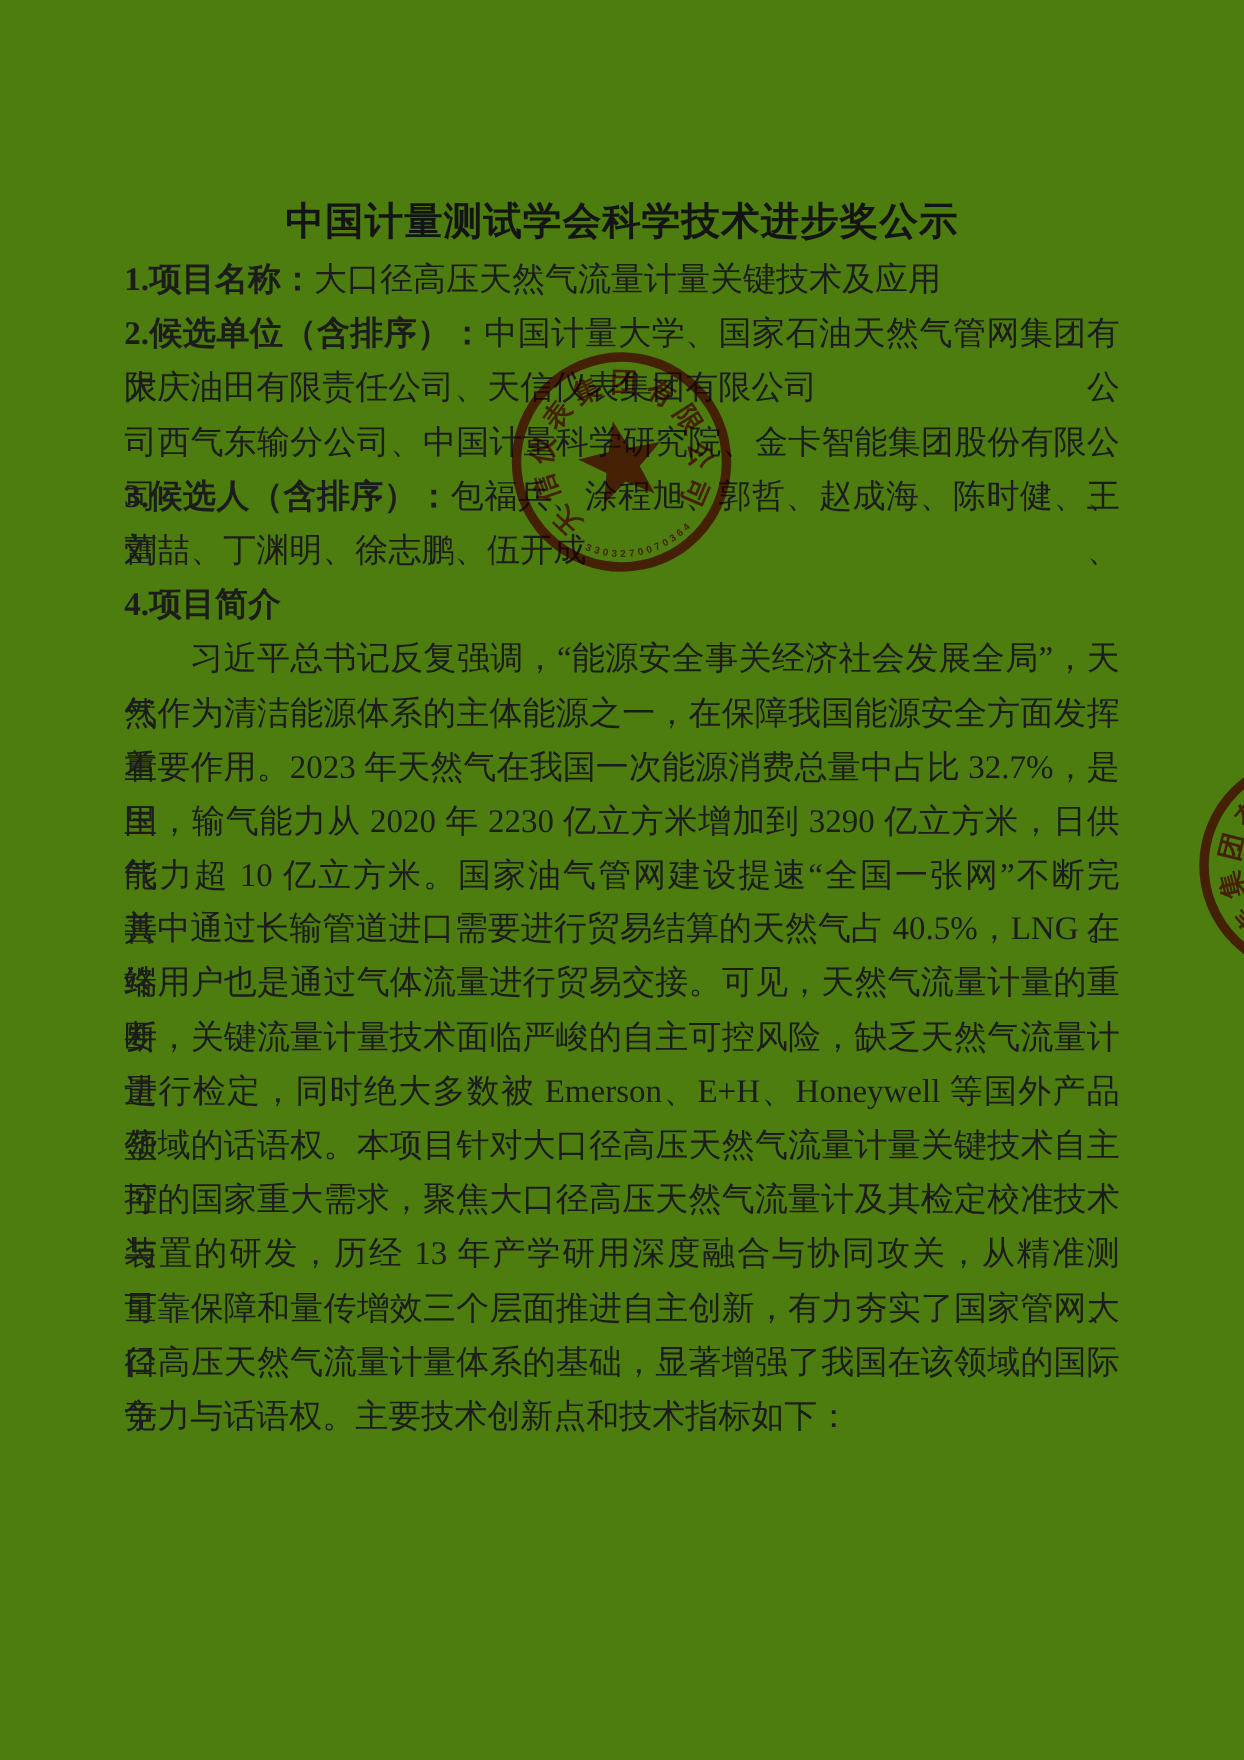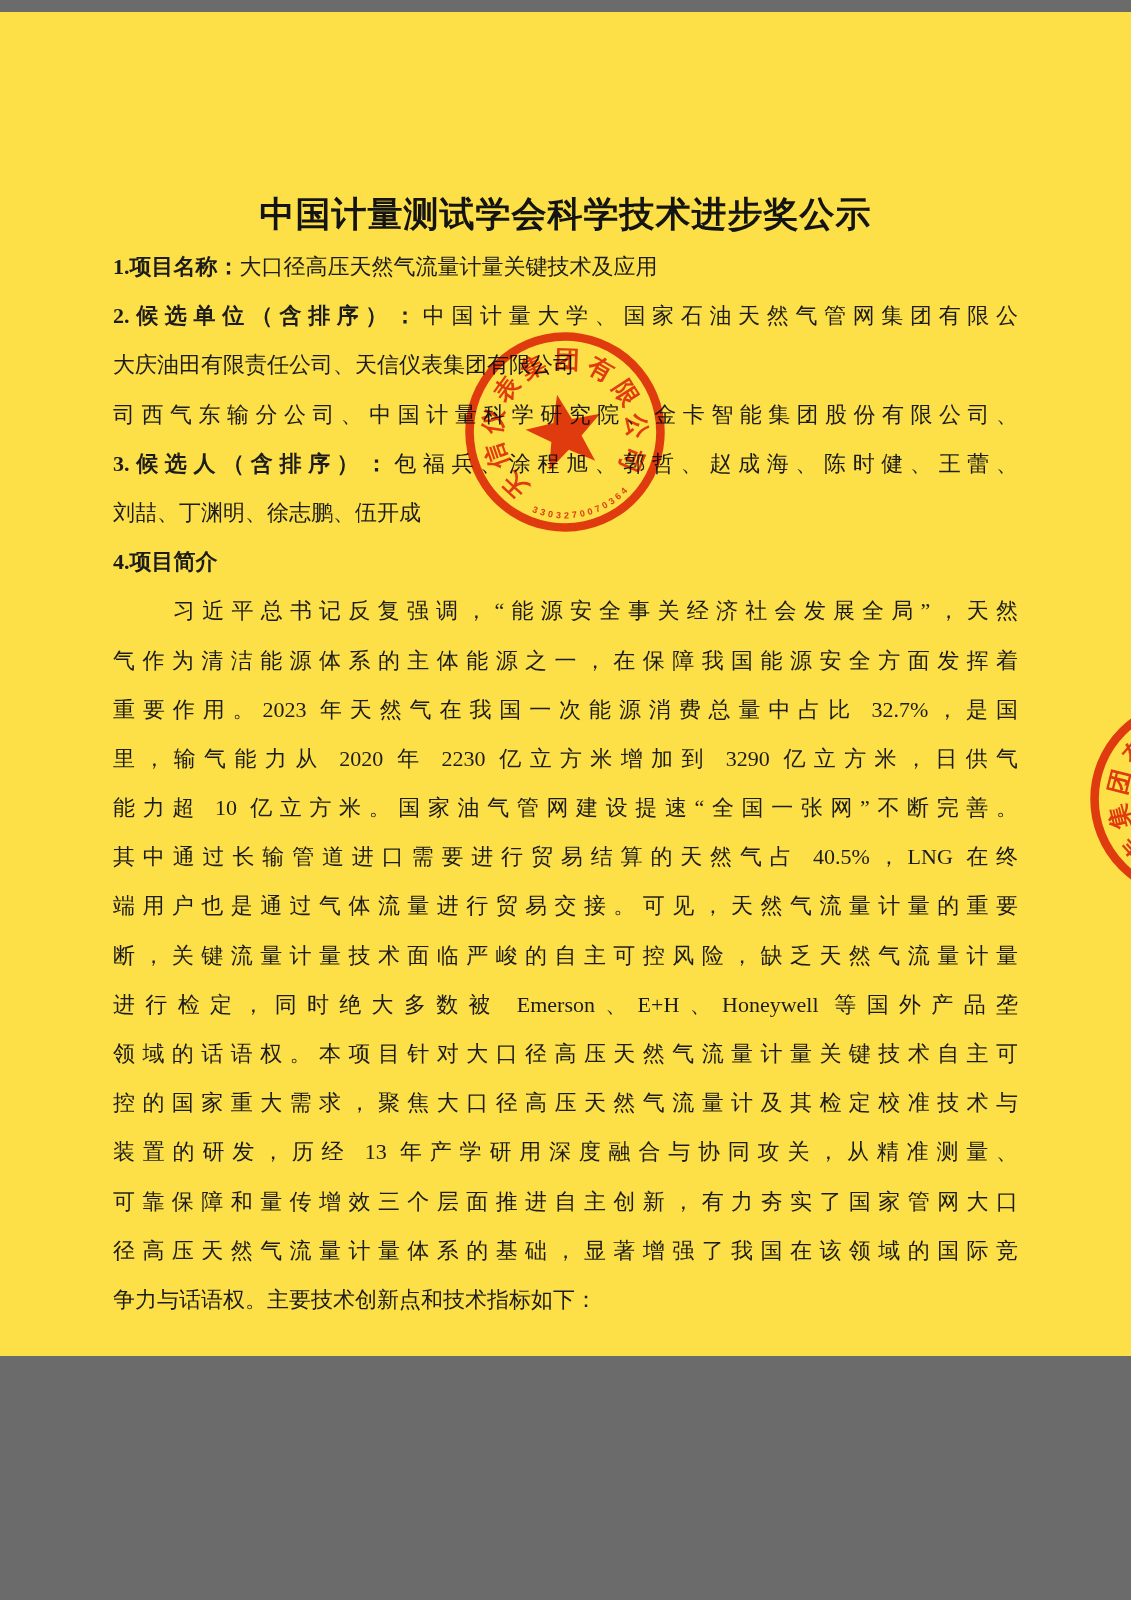--- a/index.html
+++ b/index.html
@@ -1,28 +1,28 @@
 <!DOCTYPE html>
 <html lang="zh" style="--seal-color: #e0392b;"><head>
 <meta charset="utf-8">
 <style>
   html,body{margin:0;padding:0;}
   body{background:#6b6b6b;font-family:"Liberation Serif",serif;}
   .page{
-    position:relative;width:1131px;height:1344px;margin:12px auto;
-    background:#fde047;overflow:hidden;
+    position:relative;width:1131px;height:1600px;margin:0 auto;
+    background:#4d7c0f;overflow:hidden;
   }
   .doc{position:absolute;left:113px;top:184px;width:905px;}
   .title{
     font-family:"Liberation Sans",sans-serif;font-weight:700;
     font-size:35px;line-height:35px;color:#141414;text-align:center;
     letter-spacing:1px;margin:0 0 11px 0;
   }
   .line{
-    font-family:"Liberation Serif",serif;font-size:22px;color:#1c1c1c;
+    font-family:"Liberation Serif",serif;font-size:30px;color:#1c1c1c;
     height:49.2px;line-height:49.2px;white-space:nowrap;overflow:visible;
   }
   .fill{white-space:normal;text-align:justify;text-align-last:justify;}
   .lbl{font-weight:700;}
   .indent{text-indent:60px;}
   .seal{position:absolute;mix-blend-mode:multiply;opacity:.95;}
   .seal svg{display:block;width:100%;height:100%;overflow:visible;}
   .seal-ring{fill:none;stroke:var(--seal-color,#e0392b);stroke-width:9;}
   .seal-star{fill:var(--seal-color,#e0392b);}
   .seal-char{

